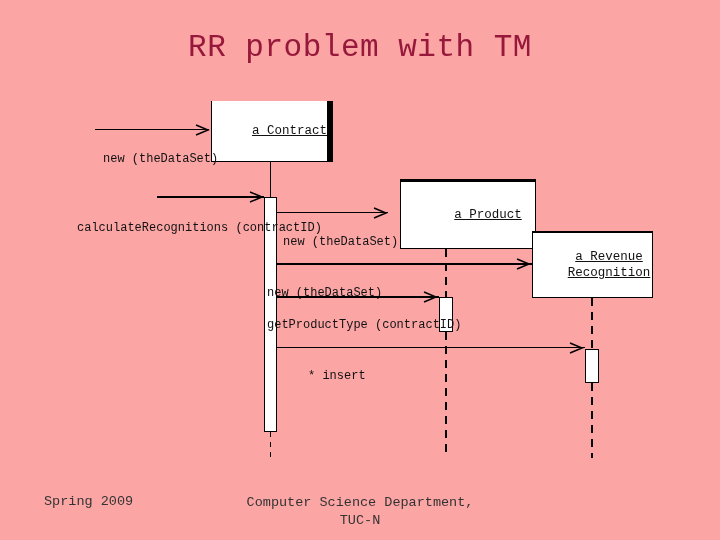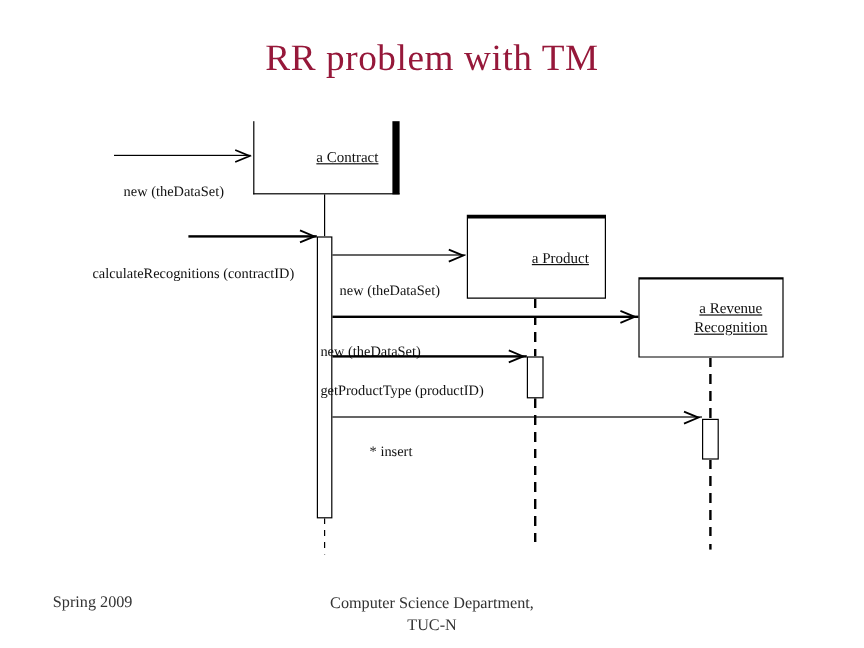--- a/index.html
+++ b/index.html
@@ -1,18 +1,18 @@
 <!DOCTYPE html>
 <html><head>
 <meta charset="utf-8">
 <style>
   html,body{margin:0;padding:0;background:#e8e8e8;}
   .slide{
-    position:relative;width:720px;height:540px;background:#ffffff;
-    font-family:Liberation Serif, serif;overflow:hidden;
+    position:relative;width:720px;height:540px;background:#fca5a5;
+    font-family:Liberation Mono, monospace;overflow:hidden;
     margin:0 auto;
   }
   .title{
     position:absolute;top:30px;left:0;width:720px;margin:0;
     text-align:center;font-size:31px;font-weight:400;letter-spacing:0.5px;
   }
   
   .lbl{
     position:absolute;font-size:12px;color:#111;white-space:nowrap;margin-top:48px;
   }
@@ -47,21 +47,21 @@
 
 <div class="slide">
 
   <h1 class="title" style="color: rgb(150, 24, 58);">RR problem with TM</h1>
 
   <div>
 
     <div class="obj-box contract" style="left:211px;top:101px;width:122px;height:61px;padding-left:40px;">
       <span>a Contract</span>
     </div>
-    <div class="obj-box product" style="left:389px;top:179px;width:116px;height:70px;padding-left:40px;">
+    <div class="obj-box product" style="left:400px;top:179px;width:136px;height:70px;padding-left:40px;">
       <span>a Product</span>
     </div>
     <div class="obj-box revenue" style="left:532px;top:231px;width:121px;height:67px;padding-left:33px;">
       <span>a Revenue</span>
       <span>Recognition</span>
     </div>
 
     <div class="vsolid" style="left:270px;top:162px;height:35px;"></div>
     <div class="activation" style="left:264px;top:197px;width:13px;height:235px;"></div>
     <div class="vdash thin" style="left:270px;top:432px;height:30px;"></div>
@@ -91,21 +91,21 @@
     <svg class="arrowhead" style="left:372px;top:206px;" viewBox="0 0 16 14">
       <path d="M2 2 L14 7 L2 12" fill="none" stroke="#000" stroke-width="1.5"></path>
       </svg>
 
     <div class="lbl" style="left:267px;top:238px;">new (theDataSet)</div>
     <div class="hline" style="left:277px;top:263px;width:255px;height:2px;"></div>
     <svg class="arrowhead" style="left:515px;top:257px;" viewBox="0 0 16 14">
       <path d="M2 2 L14 7 L2 12" fill="none" stroke="#000" stroke-width="1.5"></path>
       </svg>
 
-    <div class="lbl" style="left:267px;top:270px;">getProductType (productID)</div>
+    <div class="lbl" style="left:267px;top:270px;">getProductType (contractID)</div>
     <div class="hline" style="left:277px;top:296px;width:162px;height:2px;"></div>
     <svg class="arrowhead" style="left:422px;top:290px;" viewBox="0 0 16 14">
       <path d="M2 2 L14 7 L2 12" fill="none" stroke="#000" stroke-width="1.5"></path>
       </svg>
 
     <div class="lbl" style="left:308px;top:321px;">* insert</div>
     <div class="hline" style="left:277px;top:347px;width:308px;height:1.4px;"></div>
     <svg class="arrowhead" style="left:568px;top:341px;" viewBox="0 0 16 14">
       <path d="M2 2 L14 7 L2 12" fill="none" stroke="#000" stroke-width="1.5"></path>
       </svg>

